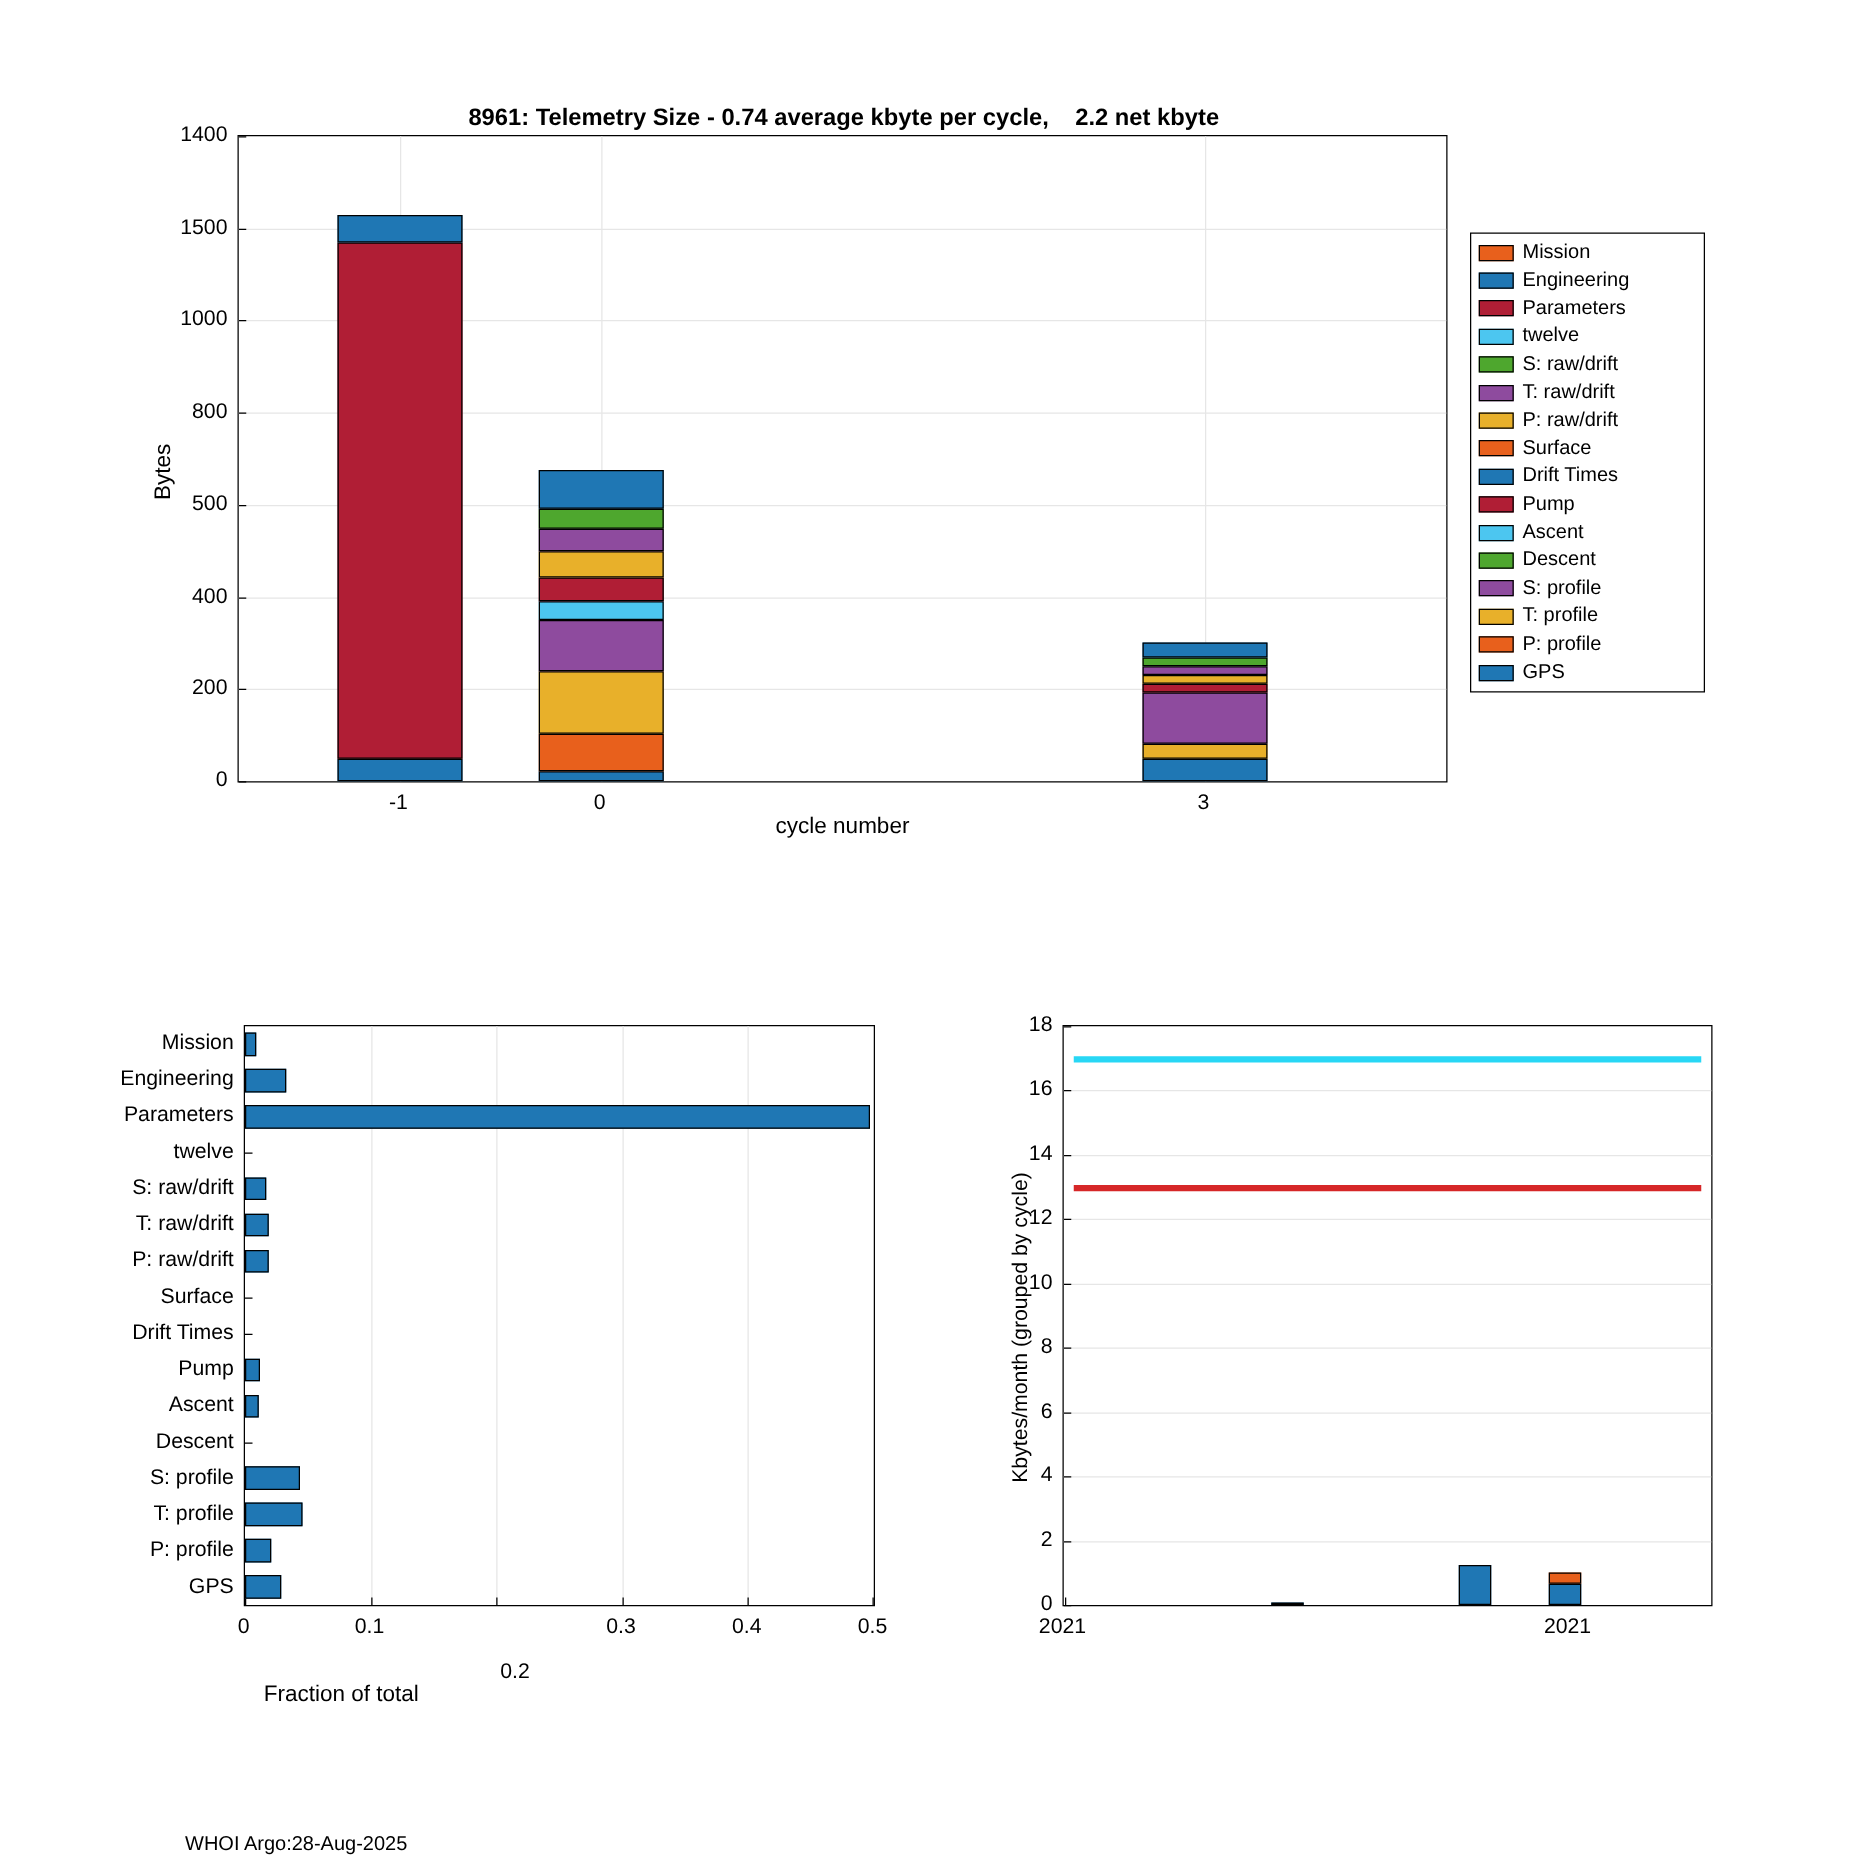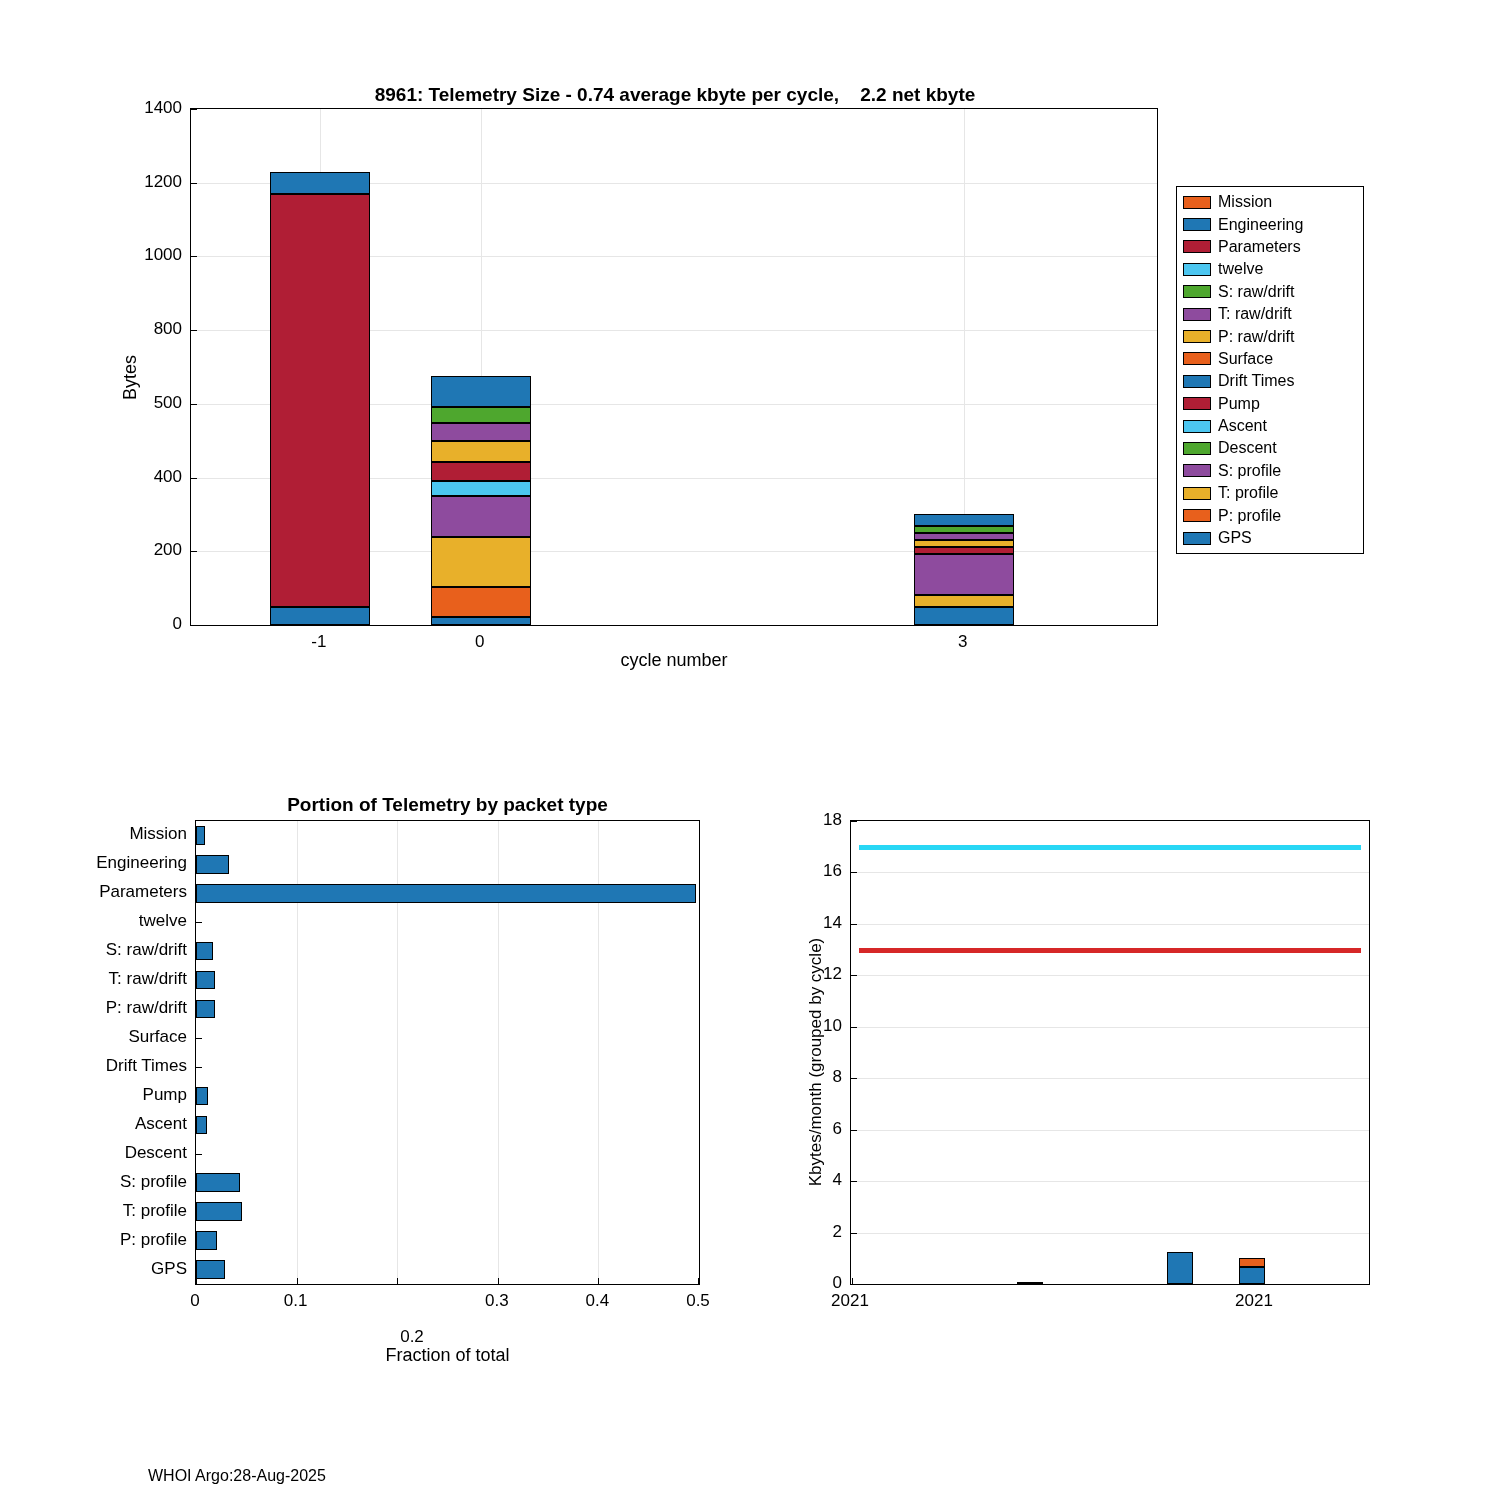--- a/index.html
+++ b/index.html
@@ -157,23 +157,23 @@
   .cat-label {
     position: absolute;
     right: 0;
     font-size: 17px;
     text-align: right;
     transform: translateY(-50%);
     white-space: nowrap;
   }
   #bl-xlabel {
     position: absolute;
-    left: 195px; top: 585px;
+    left: 211px; top: 585px;
     width: 505px;
-    text-align: center;
+    text-align: left;
     font-size: 18px;
   }
 
   
   #br-chart {
     left: 760px; top: 760px; width: 740px; height: 640px;
   }
   #br-title {
     position: absolute;
     left: 90px; top: 34px; width: 520px;
@@ -355,29 +355,28 @@
         <span class="legend-swatch" style="background: rgb(31, 119, 180);"></span>
         <span class="legend-text">GPS</span>
       </div>
     </div>
 <div class="ytick-label" style="top: 624px; left: 110px; width: 72px;">0</div>
     <div class="ytick-label" style="top: 550.286px; left: 110px; width: 72px;">200</div>
     <div class="ytick-label" style="top: 476.571px; left: 110px; width: 72px;">400</div>
     <div class="ytick-label" style="top: 402.857px; left: 110px; width: 72px;">500</div>
     <div class="ytick-label" style="top: 329.143px; left: 110px; width: 72px;">800</div>
     <div class="ytick-label" style="top: 255.429px; left: 110px; width: 72px;">1000</div>
-    <div class="ytick-label" style="top: 181.714px; left: 110px; width: 72px;">1200</div>
+    <div class="ytick-label" style="top: 181.714px; left: 110px; width: 72px;">1500</div>
     <div class="ytick-label" style="top: 108px; left: 110px; width: 72px;">1400</div>
     <div class="xtick-label" style="left: 318.8px; top: 632px;">-1</div>
     <div class="xtick-label" style="left: 479.8px; top: 632px;">0</div>
     <div class="xtick-label" style="left: 962.8px; top: 632px;">3</div>
   </div>
 
 <div class="chart" id="bl-chart">
-  <div id="bl-title">Portion of Telemetry by packet type</div>
   <div id="bl-plot-area">
       <div class="tickmark-x" style="left: 0px;"></div>
       <div class="gridline-v" style="left: 100.6px;"></div>
       <div class="tickmark-x" style="left: 100.6px;"></div>
       <div class="gridline-v" style="left: 201.2px;"></div>
       <div class="tickmark-x" style="left: 201.2px;"></div>
       <div class="gridline-v" style="left: 301.8px;"></div>
       <div class="tickmark-x" style="left: 301.8px;"></div>
       <div class="gridline-v" style="left: 402.4px;"></div>
       <div class="tickmark-x" style="left: 402.4px;"></div>

